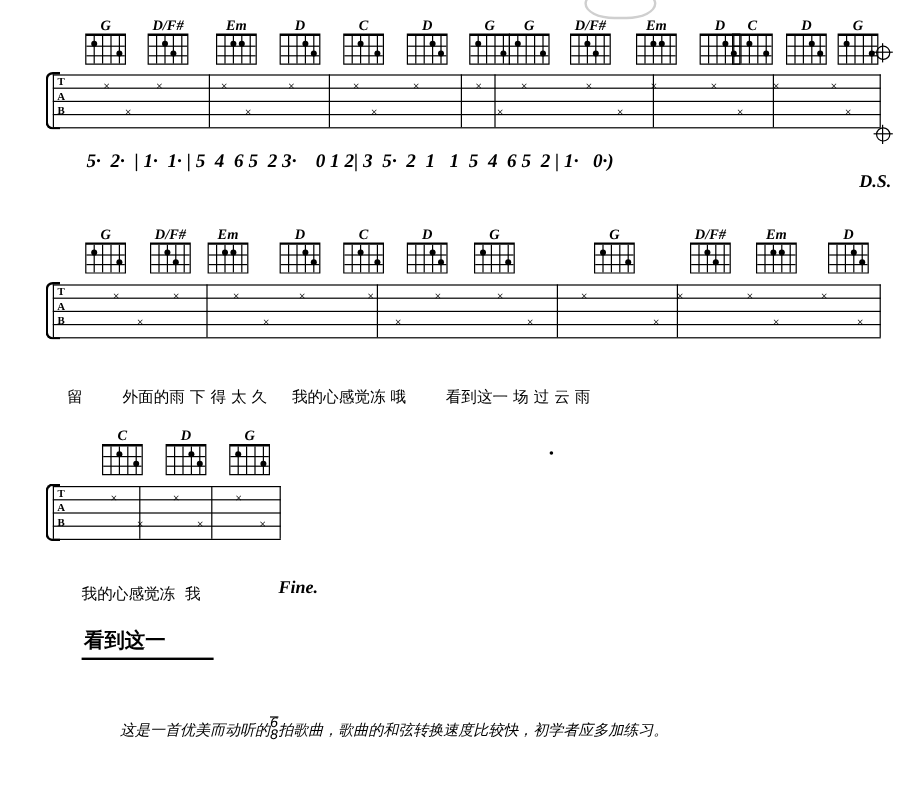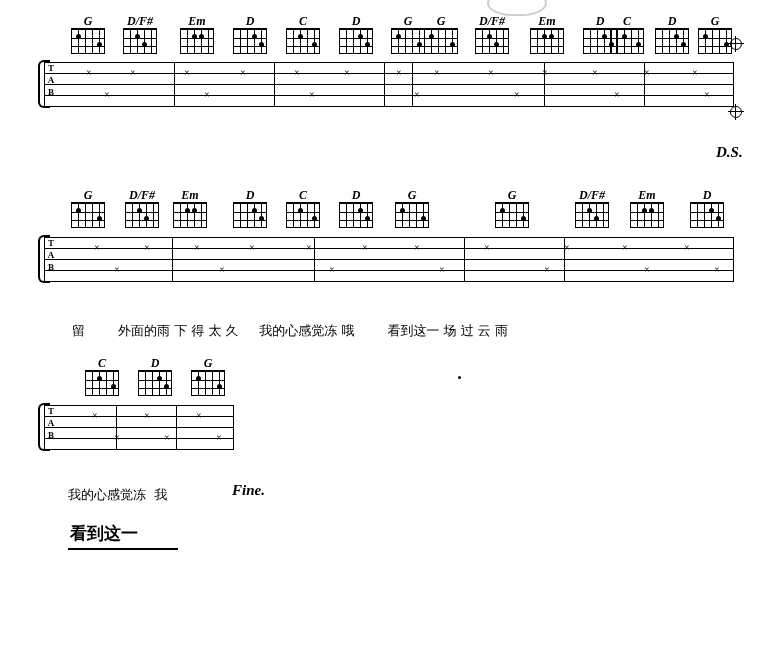--- a/index.html
+++ b/index.html
@@ -347,20 +347,21 @@
       <span class="nx" style="left:648px;top:6px">×</span>
       <span class="nx" style="left:60px;top:28px">×</span>
       <span class="nx" style="left:160px;top:28px">×</span>
       <span class="nx" style="left:265px;top:28px">×</span>
       <span class="nx" style="left:370px;top:28px">×</span>
       <span class="nx" style="left:470px;top:28px">×</span>
       <span class="nx" style="left:570px;top:28px">×</span>
       <span class="nx" style="left:660px;top:28px">×</span>
     </div>
 
+    <div class="notes" style="left:72px;top:126px;">5·  2·  | 1·  1· | 5  4  6 5  2 3·    0 1 2| 3  5·  2  1   1  5  4  6 5  2 | 1·   0·)</div>
     <div class="marktext" style="left:716px;top:144px;">D.S.</div>
 
     <div class="crosshair" style="left:728px;top:36px;">
         <span></span>
       </div>
     <div class="crosshair" style="left:728px;top:104px;">
         <span></span>
       </div>
   </div>
 
@@ -540,21 +541,21 @@
       <span class="nx" style="left:640px;top:6px">×</span>
       <span class="nx" style="left:70px;top:28px">×</span>
       <span class="nx" style="left:175px;top:28px">×</span>
       <span class="nx" style="left:285px;top:28px">×</span>
       <span class="nx" style="left:395px;top:28px">×</span>
       <span class="nx" style="left:500px;top:28px">×</span>
       <span class="nx" style="left:600px;top:28px">×</span>
       <span class="nx" style="left:670px;top:28px">×</span>
     </div>
 
-    <div class="lyrics" style="left:72px;top:142px;">留        外面的雨 下 得 太 久     我的心感觉冻 哦        看到这一 场 过 云 雨</div>
+    <div class="lyrics" style="left:56px;top:142px;">留        外面的雨 下 得 太 久     我的心感觉冻 哦        看到这一 场 过 云 雨</div>
   </div>
 
   <div class="system" style="left:0;top:348px;width:760px;height:150px;">
 
     <div class="chord" style="left:80px;top:8px;">
       <div class="cname">C</div>
       <div class="grid">
         <i class="v" style="left:6px"></i>
           <i class="v" style="left:13px"></i>
           <i class="v" style="left:20px"></i>
@@ -614,15 +615,18 @@
       <span class="nx" style="left:172px;top:28px">×</span>
     </div>
 
     <div class="lyrics" style="left:68px;top:138px;">我的心感觉冻  我</div>
     <div class="marktext" style="left:232px;top:134px;">Fine.</div>
   </div>
 
   <div class="section-title" style="left:70px;top:522px;">看到这一</div>
   <div class="section-rule" style="left:68px;top:548px;width:110px;"></div>
 
+  <div class="tip-text" style="left:84px;top:582px;">
+    <span>这是一首优美而动听的</span><span class="frac"><u>6</u><b>8</b></span><span>拍歌曲，歌曲的和弦转换速度比较快，初学者应多加练习。</span>
+  </div>
 
   <div style="position:absolute;left:458px;top:376px;width:3px;height:3px;background:#000;border-radius:50%;"></div>
 </div>
 
 </body></html>

